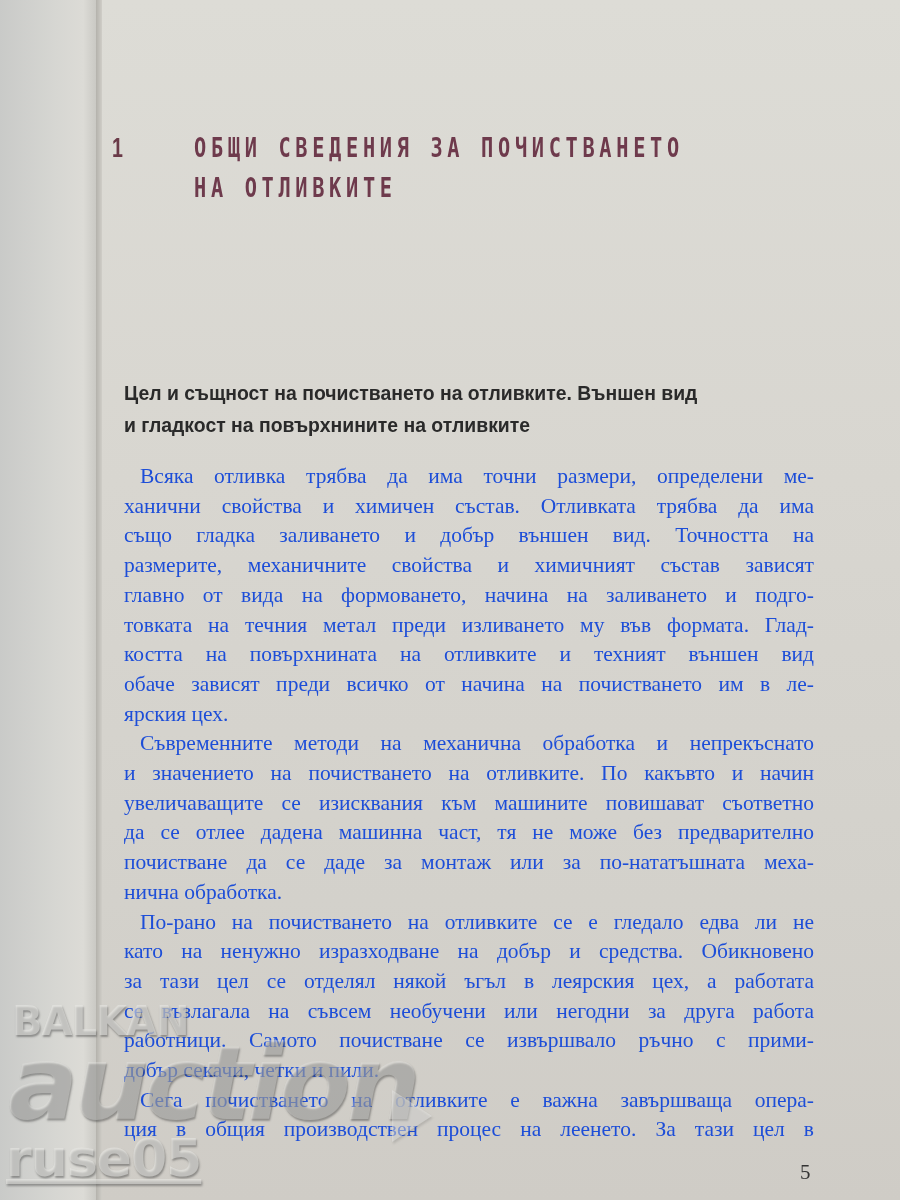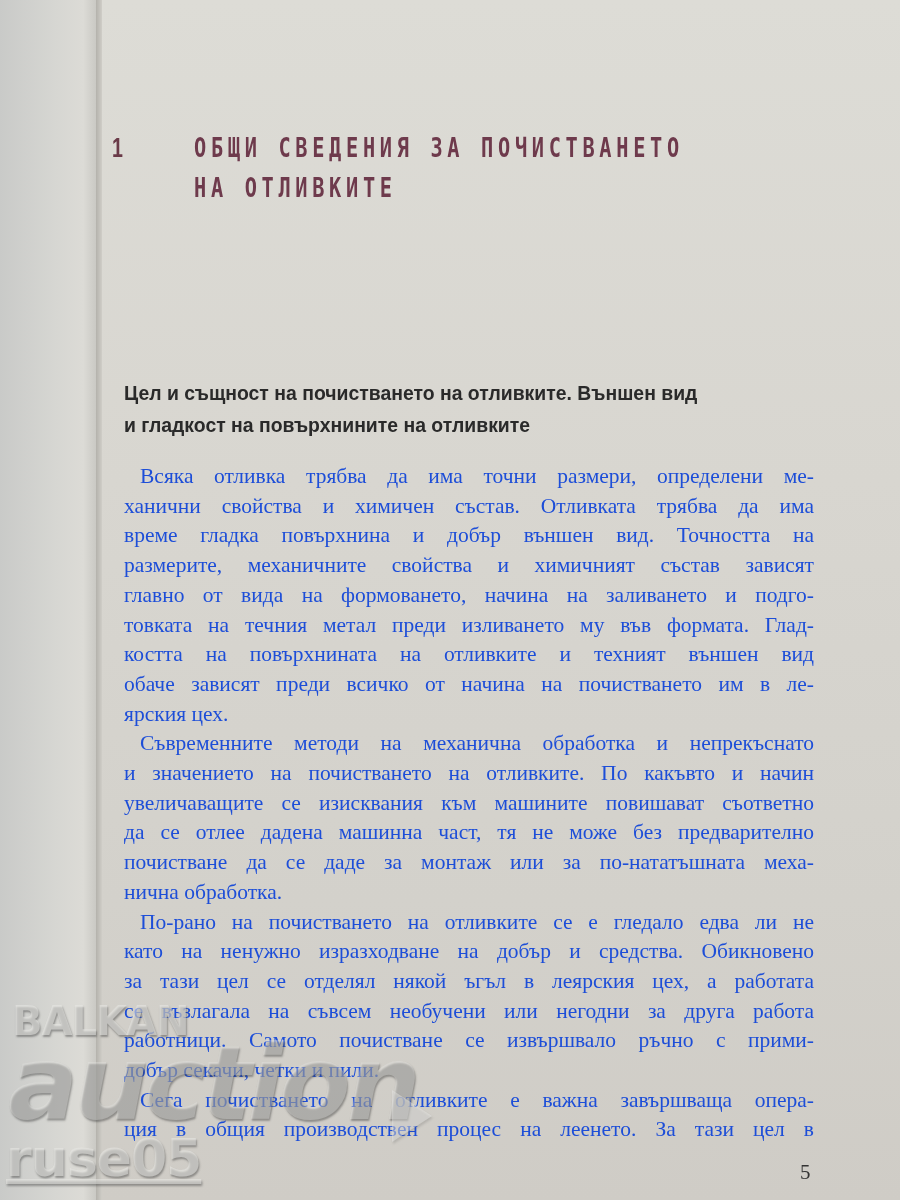--- a/index.html
+++ b/index.html
@@ -84,21 +84,21 @@
 </div>
 
 <div class="section-heading">
   <span class="l">Цел и същност на почистването на отливките.  Външен вид</span>
   <span class="l">и гладкост на повърхнините на отливките</span>
 </div>
 
 <div class="body-text">
   <span class="line indent">Всяка отливка трябва да има точни размери, определени ме-</span>
   <span class="line">ханични свойства и химичен състав. Отливката трябва да има</span>
-  <span class="line">време гладка повърхнина и добър външен вид. Точността на</span>
+  <span class="line">също гладка заливането и добър външен вид. Точността на</span>
   <span class="line">размерите, механичните свойства и химичният състав зависят</span>
   <span class="line">главно от вида на формоването, начина на заливането и подго-</span>
   <span class="line">товката на течния метал преди изливането му във формата. Глад-</span>
   <span class="line">костта на повърхнината на отливките и техният външен вид</span>
   <span class="line">обаче зависят преди всичко от начина на почистването им в ле-</span>
   <span class="line last">ярския цех.</span>
   <span class="line indent">Съвременните методи на механична обработка и непрекъснато</span>
   <span class="line">и значението на почистването на отливките. По какъвто и начин</span>
   <span class="line">увеличаващите се изисквания към машините повишават съответно</span>
   <span class="line">да се отлее дадена машинна част, тя не може без предварително</span>

